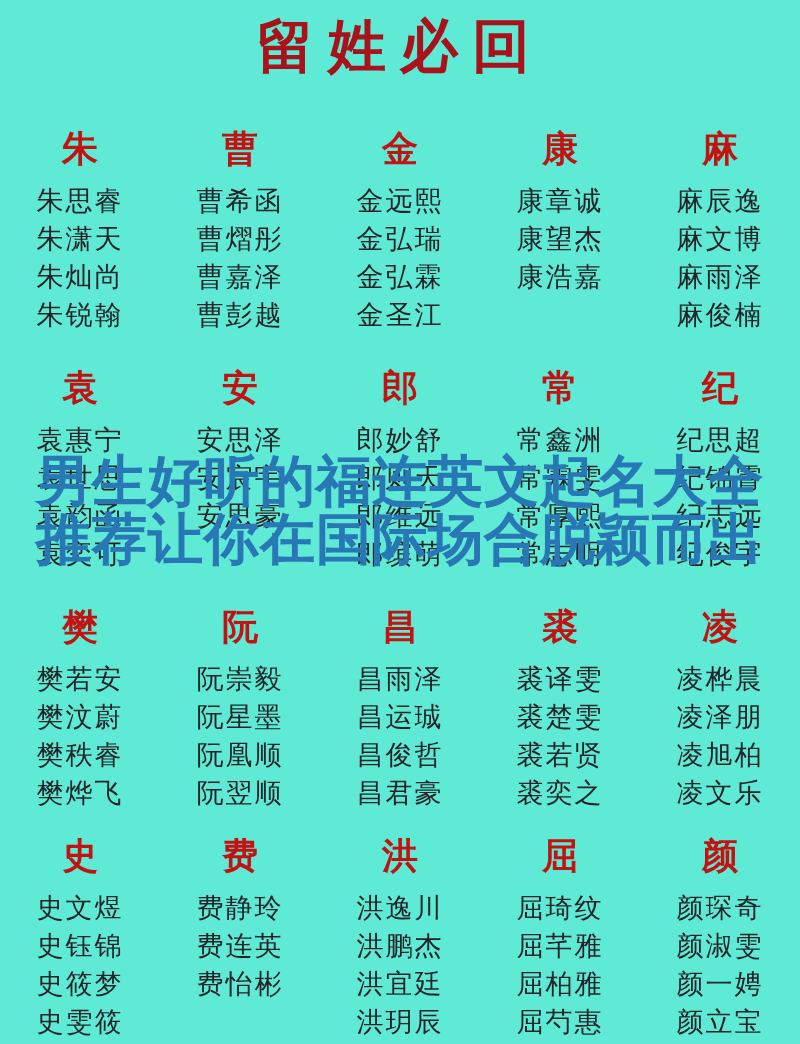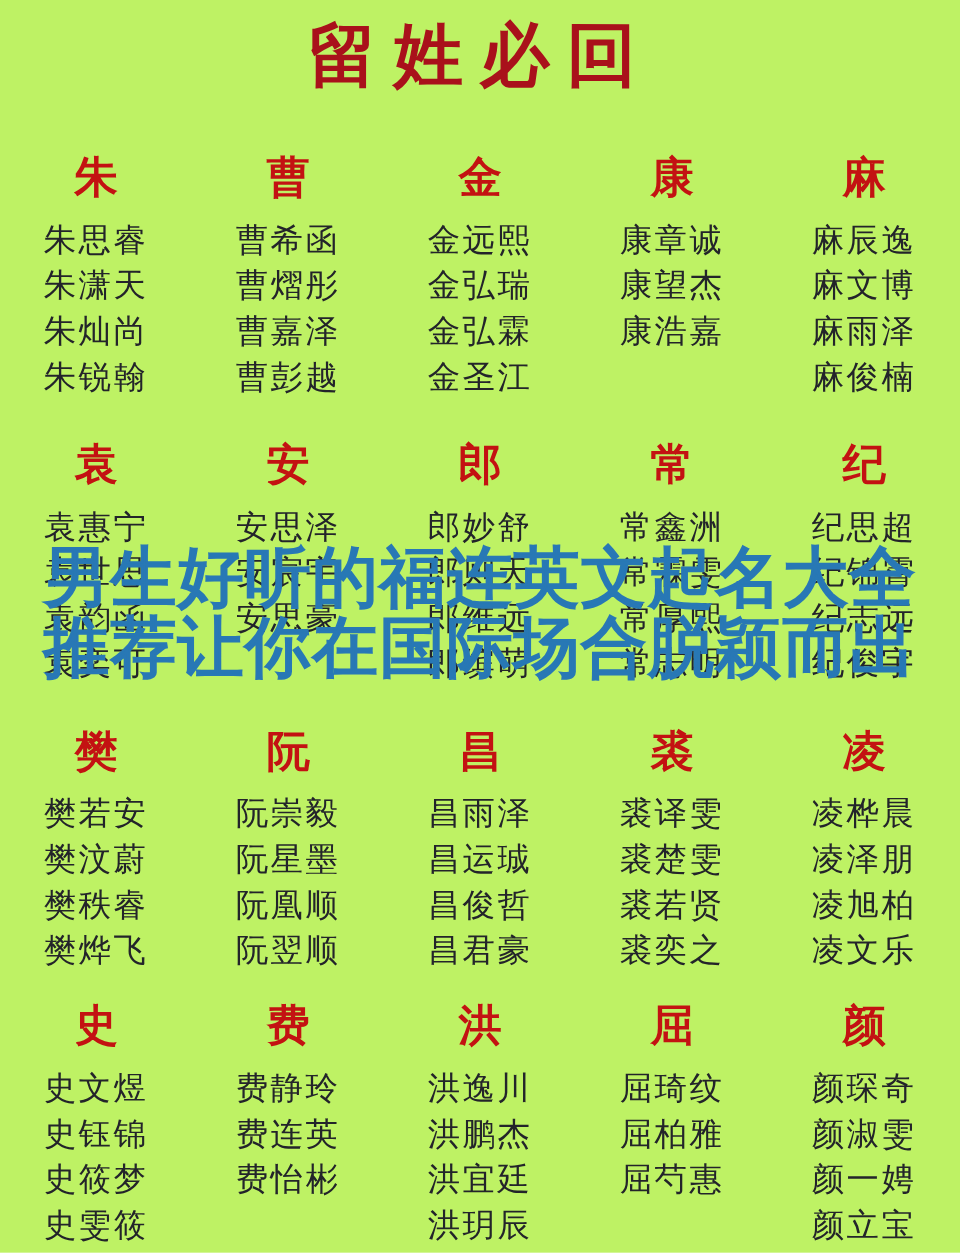--- a/index.html
+++ b/index.html
@@ -1,19 +1,19 @@
 <!DOCTYPE html>
 <html><head>
 <meta charset="utf-8">
 <style>
   html,body { margin:0; padding:0; }
   .poster {
     position:relative;
     width:800px; height:1044px;
-    background:#bef264;
+    background:#5eead4;
     overflow:hidden;
     font-family:"DejaVu Serif", serif;
   }
   .title {
     padding-top:10px;
     text-align:center;
     font-size:58px;
     line-height:1.25;
     font-weight:bold;
     color:#a9111b;
@@ -190,20 +190,21 @@
         <div class="column">
           <div class="surname">洪</div>
           <div class="name">洪逸川</div>
           <div class="name">洪鹏杰</div>
           <div class="name">洪宜廷</div>
           <div class="name">洪玥辰</div>
         </div>
         <div class="column">
           <div class="surname">屈</div>
           <div class="name">屈琦纹</div>
+          <div class="name">屈芊雅</div>
           <div class="name">屈柏雅</div>
           <div class="name">屈芍惠</div>
         </div>
         <div class="column">
           <div class="surname">颜</div>
           <div class="name">颜琛奇</div>
           <div class="name">颜淑雯</div>
           <div class="name">颜一娉</div>
           <div class="name">颜立宝</div>
         </div>

